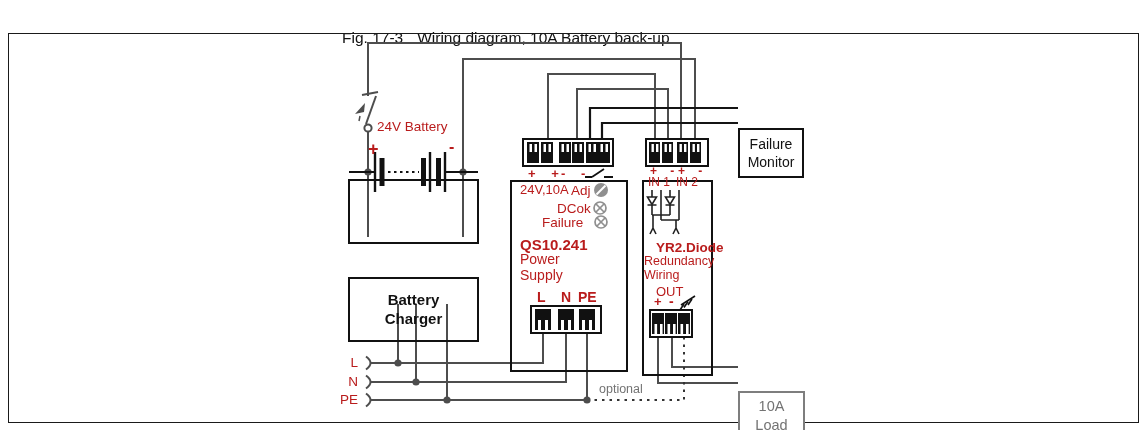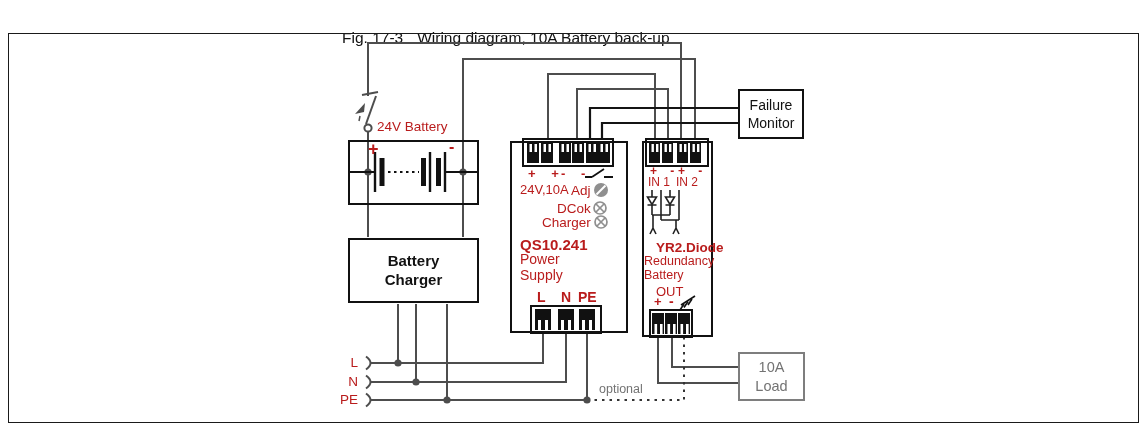--- a/index.html
+++ b/index.html
@@ -5,21 +5,21 @@
   html,body{margin:0;padding:0;background:#fff;}
   #stage{position:relative;width:1147px;height:430px;background:#fff;
          font-family:"Liberation Sans", sans-serif;color:#111;overflow:hidden;}
   .lbl{position:absolute;white-space:nowrap;color:#b91c1c;}
   .wrap{white-space:normal;text-align:center;}
   #frame{position:absolute;left:8px;top:33px;width:1131px;height:390px;
          border:1.5px solid #1a1a1a;box-sizing:border-box;}
   #title-row{position:absolute;left:342px;top:4px;display:flex;gap:14px;
              font-size:15.5px;align-items:baseline;}
   #title-row .bold{font-weight:normal;margin-top:25px;}
-  .box{position:absolute;box-sizing:border-box;display:flex;align-items:center;justify-content:center;}
+  .box{position:absolute;box-sizing:border-box;display:flex;align-items:center;justify-content:center;margin-top:39px;}
   #battery-box{left:348px;top:140px;width:131px;height:65px;border:2.5px solid #111;}
   #charger-box{left:348px;top:238px;width:131px;height:65px;border:2.5px solid #111;}
   #monitor-box{left:738px;top:89px;width:66px;height:50px;border:2.5px solid #111;background:#fff;}
   #load-box{left:738px;top:352px;width:67px;height:49px;border:2.5px solid #7e7e7e;color:#737373;background:#fff;}
   #qs-box{left:510px;top:141px;width:118px;height:192px;border:2px solid #111;}
   #yr-box{left:642px;top:141px;width:71px;height:196px;border:2px solid #111;}
   .pair{font-weight:bold;letter-spacing:6px;font-size:13px;}
   .pair-sm{font-weight:bold;letter-spacing:5px;font-size:12px;}
   svg{position:absolute;left:0;top:0;}
 </style>
@@ -224,33 +224,33 @@
 
   <div class="lbl" style="left:377px;top:119px;font-size:13.5px;">24V Battery</div>
   <div class="lbl" style="left:368px;top:139px;font-size:18px;font-weight:bold;">+</div>
   <div class="lbl" style="left:449px;top:138px;font-size:16px;font-weight:bold;">-</div>
 
   <div class="lbl pair" style="left:528px;top:166px;">+ +</div>
   <div class="lbl pair" style="left:561px;top:166px;">- -</div>
   <div class="lbl" style="left:520px;top:182px;font-size:13px;">24V,10A</div>
   <div class="lbl" style="left:571px;top:183px;font-size:13.5px;">Adj</div>
   <div class="lbl" style="left:557px;top:201px;font-size:13.5px;">DCok</div>
-  <div class="lbl" style="left:542px;top:215px;font-size:13.5px;">Charger</div>
+  <div class="lbl" style="left:542px;top:215px;font-size:13.5px;">Failure</div>
   <div class="lbl" style="left:520px;top:236px;font-size:15px;font-weight:bold;">QS10.241</div>
   <div class="lbl" style="left:520px;top:251px;font-size:14px;line-height:1.15;width:55px;white-space:normal;">Power Supply</div>
   <div class="lbl" style="left:537px;top:289px;font-size:14px;font-weight:bold;">L</div>
   <div class="lbl" style="left:561px;top:289px;font-size:14px;font-weight:bold;">N</div>
   <div class="lbl" style="left:578px;top:289px;font-size:14px;font-weight:bold;">PE</div>
 
   <div class="lbl pair-sm" style="left:650px;top:164px;">+ -</div>
   <div class="lbl pair-sm" style="left:678px;top:164px;">+ -</div>
   <div class="lbl" style="left:648px;top:175px;font-size:12px;">IN 1</div>
   <div class="lbl" style="left:676px;top:175px;font-size:12px;">IN 2</div>
   <div class="lbl" style="left:644px;top:240px;font-size:13.5px;font-weight:bold;padding-left:12px;">YR2.Diode</div>
-  <div class="lbl" style="left:644px;top:254px;font-size:12.5px;line-height:1.15;width:68px;white-space:normal;">Redundancy Battery</div>
+  <div class="lbl" style="left:644px;top:254px;font-size:12.5px;line-height:1.15;width:68px;white-space:normal;">Redundancy Wiring</div>
   <div class="lbl" style="left:656px;top:284px;font-size:13px;">OUT</div>
   <div class="lbl" style="left:654px;top:294px;font-size:13px;font-weight:bold;">+</div>
   <div class="lbl" style="left:669px;top:293px;font-size:14px;font-weight:bold;">-</div>
 
   <div class="lbl" style="left:334px;top:355px;width:24px;text-align:right;font-size:13.5px;">L</div>
   <div class="lbl" style="left:334px;top:374px;width:24px;text-align:right;font-size:13.5px;">N</div>
   <div class="lbl" style="left:334px;top:392px;width:24px;text-align:right;font-size:13.5px;">PE</div>
 
   <div class="lbl" style="left:599px;top:382px;font-size:12.5px;color:#737373;">optional</div>
 

